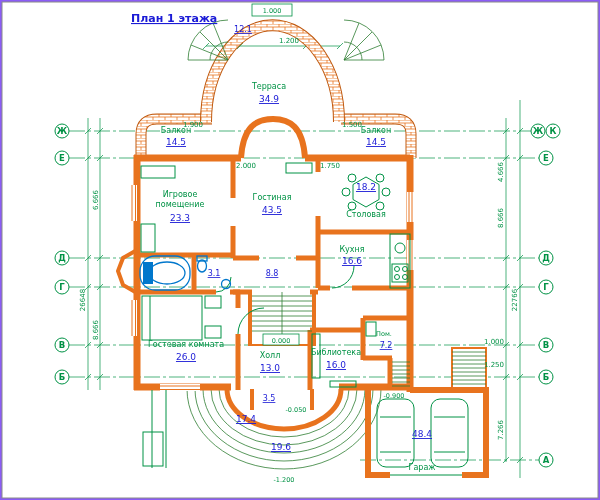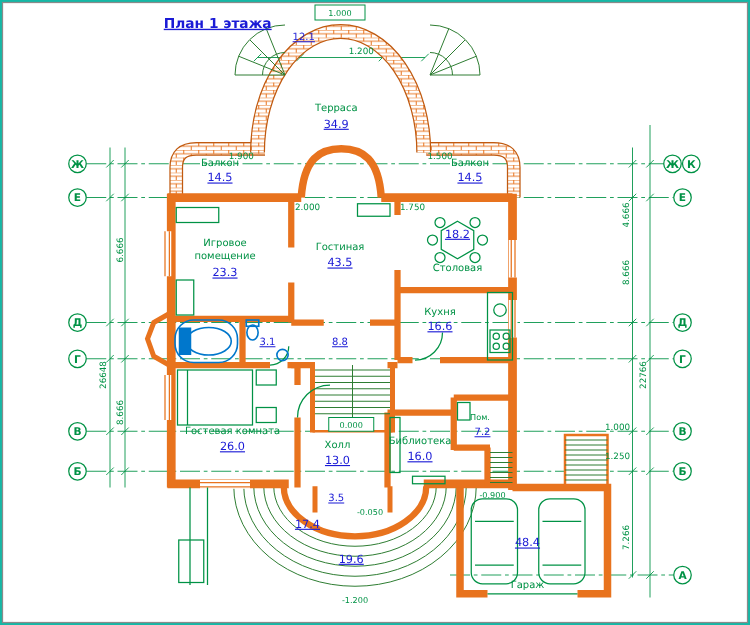--- a/index.html
+++ b/index.html
@@ -1,16 +1,16 @@
 <!DOCTYPE html>
 <html><head>
 <meta charset="utf-8">
 <style>
   html,body{margin:0;padding:0;background:#fff}
-  .page{width:600px;height:500px;position:relative;font-family:"DejaVu Sans",sans-serif;background:#14b8a6;overflow:hidden}
+  .page{width:600px;height:500px;position:relative;font-family:"DejaVu Sans",sans-serif;background:#8b5cf6;overflow:hidden}
   svg{display:block}
   .t-name{fill:#009245;font-size:8px;text-anchor:middle}
   .t-name-sm{fill:#009245;font-size:6.5px;text-anchor:middle}
   .t-area{fill:#1b1bd6;font-size:9px;text-anchor:middle;text-decoration:underline}
   .t-area-sm{fill:#1b1bd6;font-size:8px;text-anchor:middle;text-decoration:underline}
   .t-dim{fill:#009245;font-size:7px;text-anchor:middle}
   .t-elev{fill:#009245;font-size:6.5px;text-anchor:middle}
   .t-axis{fill:#009245;font-size:8.5px;text-anchor:middle;font-weight:bold}
   .t-title{fill:#1b1bd6;font-size:11px;font-weight:bold;text-decoration:underline}
   .wall{stroke:#e8731e;fill:none}

